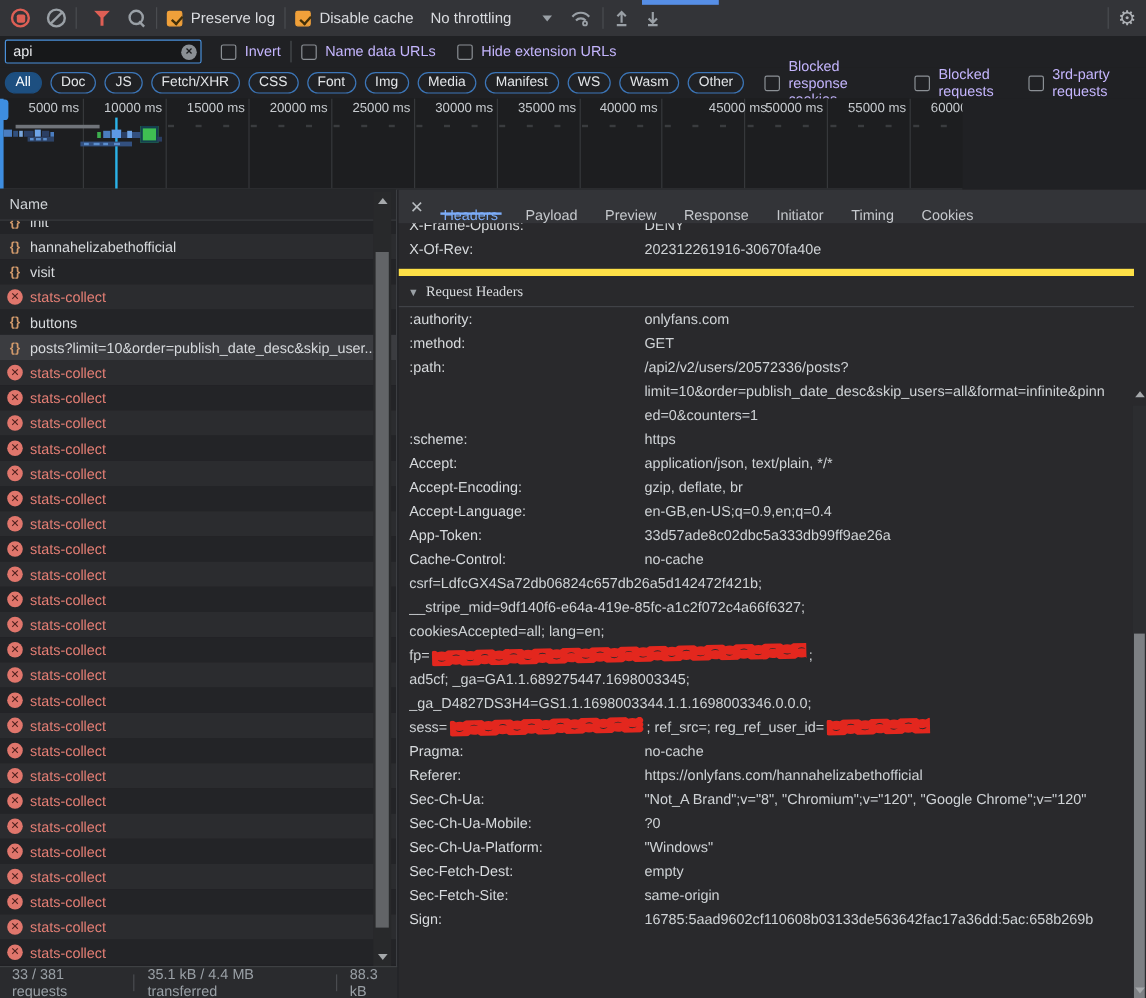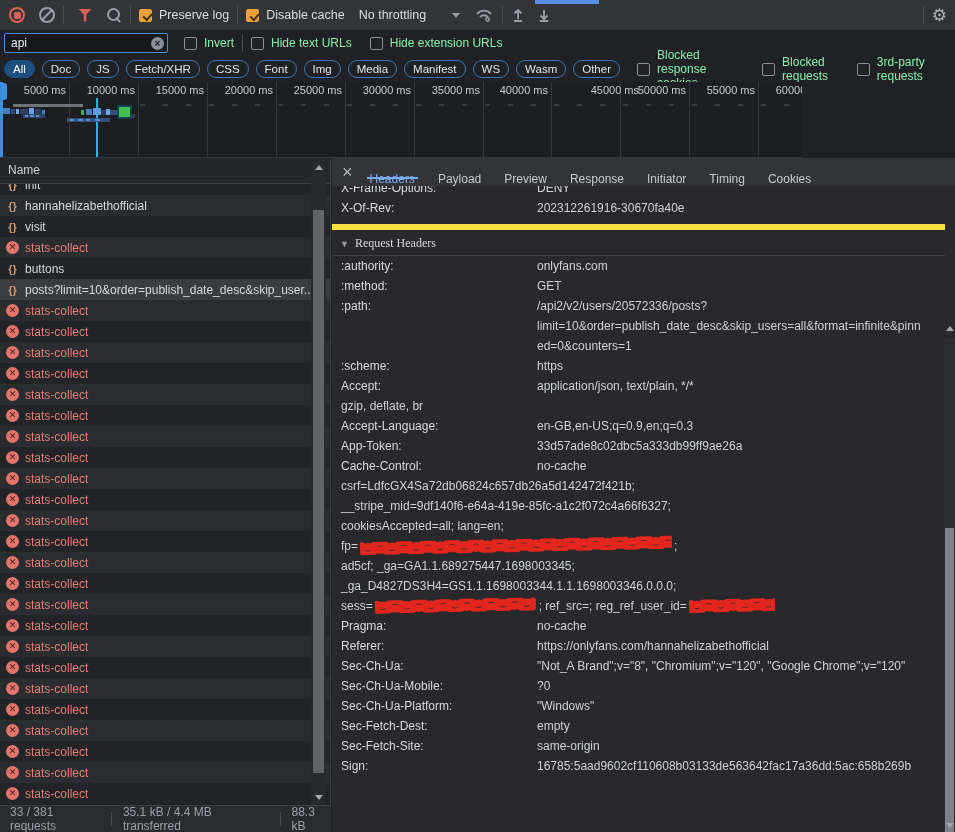--- a/index.html
+++ b/index.html
@@ -38,21 +38,21 @@
   #toolbar .spacer { flex:1; }
 
   
   #filter-row { position:absolute; left:0; top:30px; width:955px; height:26px; background:#202124;
     display:flex; align-items:center; }
   #filter-input { position:relative; margin-left:4px; width:164px; height:20px; background:#17181a;
     border:1.5px solid #4a90d9; border-radius:2px; display:flex; align-items:center; padding:0 6px; }
   #filter-input .q { color:#e8eaed; }
   .icon-clear-input { position:absolute; right:3px; width:13px; height:13px; border-radius:50%;
     background:#8b9095; color:#1b1c1e; font-size:10px; font-weight:bold; line-height:13px; text-align:center; }
-  .frl { color:#86efac; margin-left:7px; }
+  .frl { color:#c4b5fd; margin-left:7px; }
 
   
   #pills-row { position:absolute; left:0; top:56px; width:955px; height:26px; background:#202124;
     display:flex; align-items:center; padding-left:4px; }
   .pill { border:1px solid #3c76b8; border-radius:10px; color:#e2e5e8; font-size:11.5px;
     padding:2px 8px; margin-right:7px; white-space:nowrap; }
   .pill.active { background:#1d4f80; border-color:#1d4f80; color:#fff; }
   #pills-row .cbgrp { display:flex; align-items:center; margin-left:10px; }
   #pills-row .cbgrp .frl { margin-right:16px; }
 
@@ -168,21 +168,21 @@
 
   <div id="filter-row">
     <div id="filter-input">
       <span class="q">api</span>
       <span class="icon-clear-input">×</span>
     </div>
     <span class="cb" style="margin-left:16px"></span>
     <span class="frl">Invert</span>
     <span class="tb-sep"></span>
     <span class="cb"></span>
-    <span class="frl">Hide text URLs</span>
+    <span class="frl">Name data URLs</span>
     <span class="cb" style="margin-left:18px"></span>
     <span class="frl">Hide extension URLs</span>
   </div>
 
   <div id="pills-row">
     <span id="pillwrap" style="display:flex;align-items:flex-end">
         <span class="pill active">All</span>
         <span class="pill">Doc</span>
         <span class="pill">JS</span>
         <span class="pill">Fetch/XHR</span>
@@ -480,25 +480,26 @@
           </div>
           <div class="hdr-row">
             <span class="hname">:scheme:</span>
             <div class="hval">https</div>
           </div>
           <div class="hdr-row">
             <span class="hname">Accept:</span>
             <div class="hval">application/json, text/plain, */*</div>
           </div>
           <div class="hdr-row">
+            <span class="hname">Accept-Encoding:</span>
             <div class="hval">gzip, deflate, br</div>
           </div>
           <div class="hdr-row">
             <span class="hname">Accept-Language:</span>
-            <div class="hval">en-GB,en-US;q=0.9,en;q=0.3</div>
+            <div class="hval">en-GB,en-US;q=0.9,en;q=0.4</div>
           </div>
           <div class="hdr-row">
             <span class="hname">App-Token:</span>
             <div class="hval">33d57ade8c02dbc5a333db99ff9ae26a</div>
           </div>
           <div class="hdr-row">
             <span class="hname">Cache-Control:</span>
             <div class="hval">no-cache</div>
           </div>
           <div class="hdr-row">

